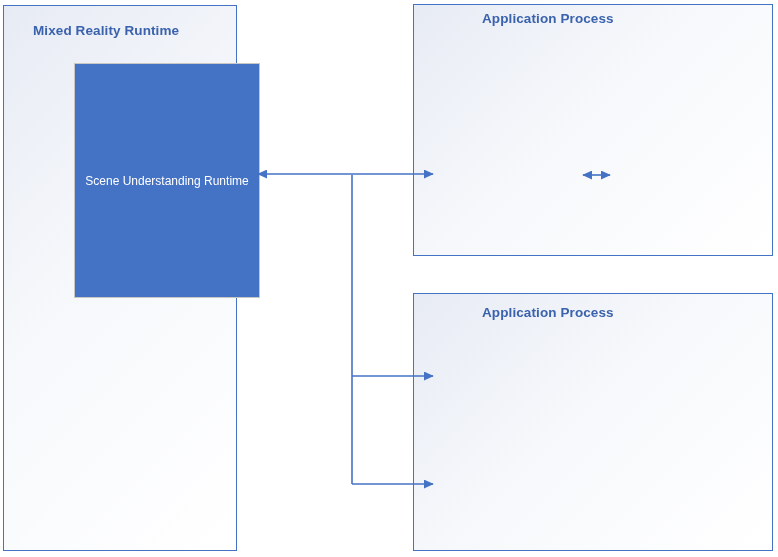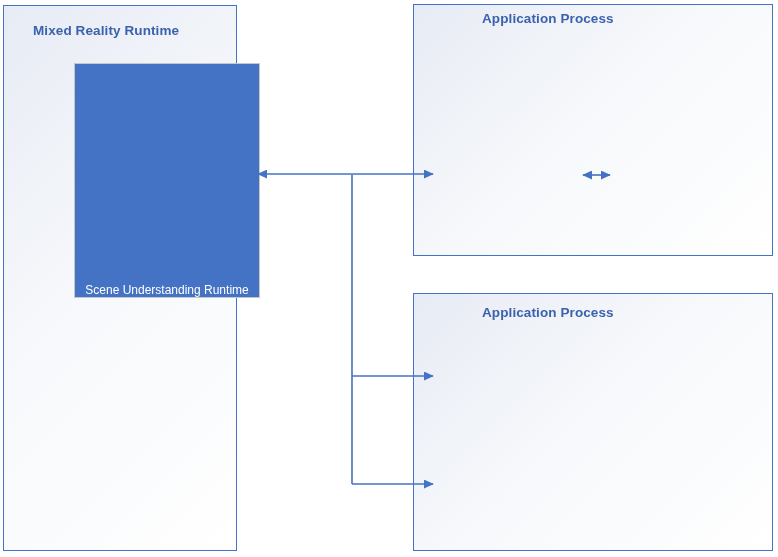--- a/index.html
+++ b/index.html
@@ -41,21 +41,21 @@
     color: var(--title_text);
     white-space: nowrap;
     letter-spacing: 0.1px;
   }
   .mrr .container-title        { left: 29px; top: 17px; }
   .app-top .container-title    { left: 68px; top: 6px;  }
   .app-bottom .container-title { left: 68px; top: 11px; }
   .node {
     position: absolute;
     display: flex;
-    align-items: flex-end;
+    align-items: center;
     justify-content: center;
     text-align: center;
     border: 1px solid var(--box_border);
     color: var(--box_label_text);
     font-size: 12px;
   }
   .node.blue  { background: var(--box_blue); }
   .node.sur    { left: 70px;  top: 57px;  width: 186px; height: 235px; }
   svg.connectors {
     position: absolute;

